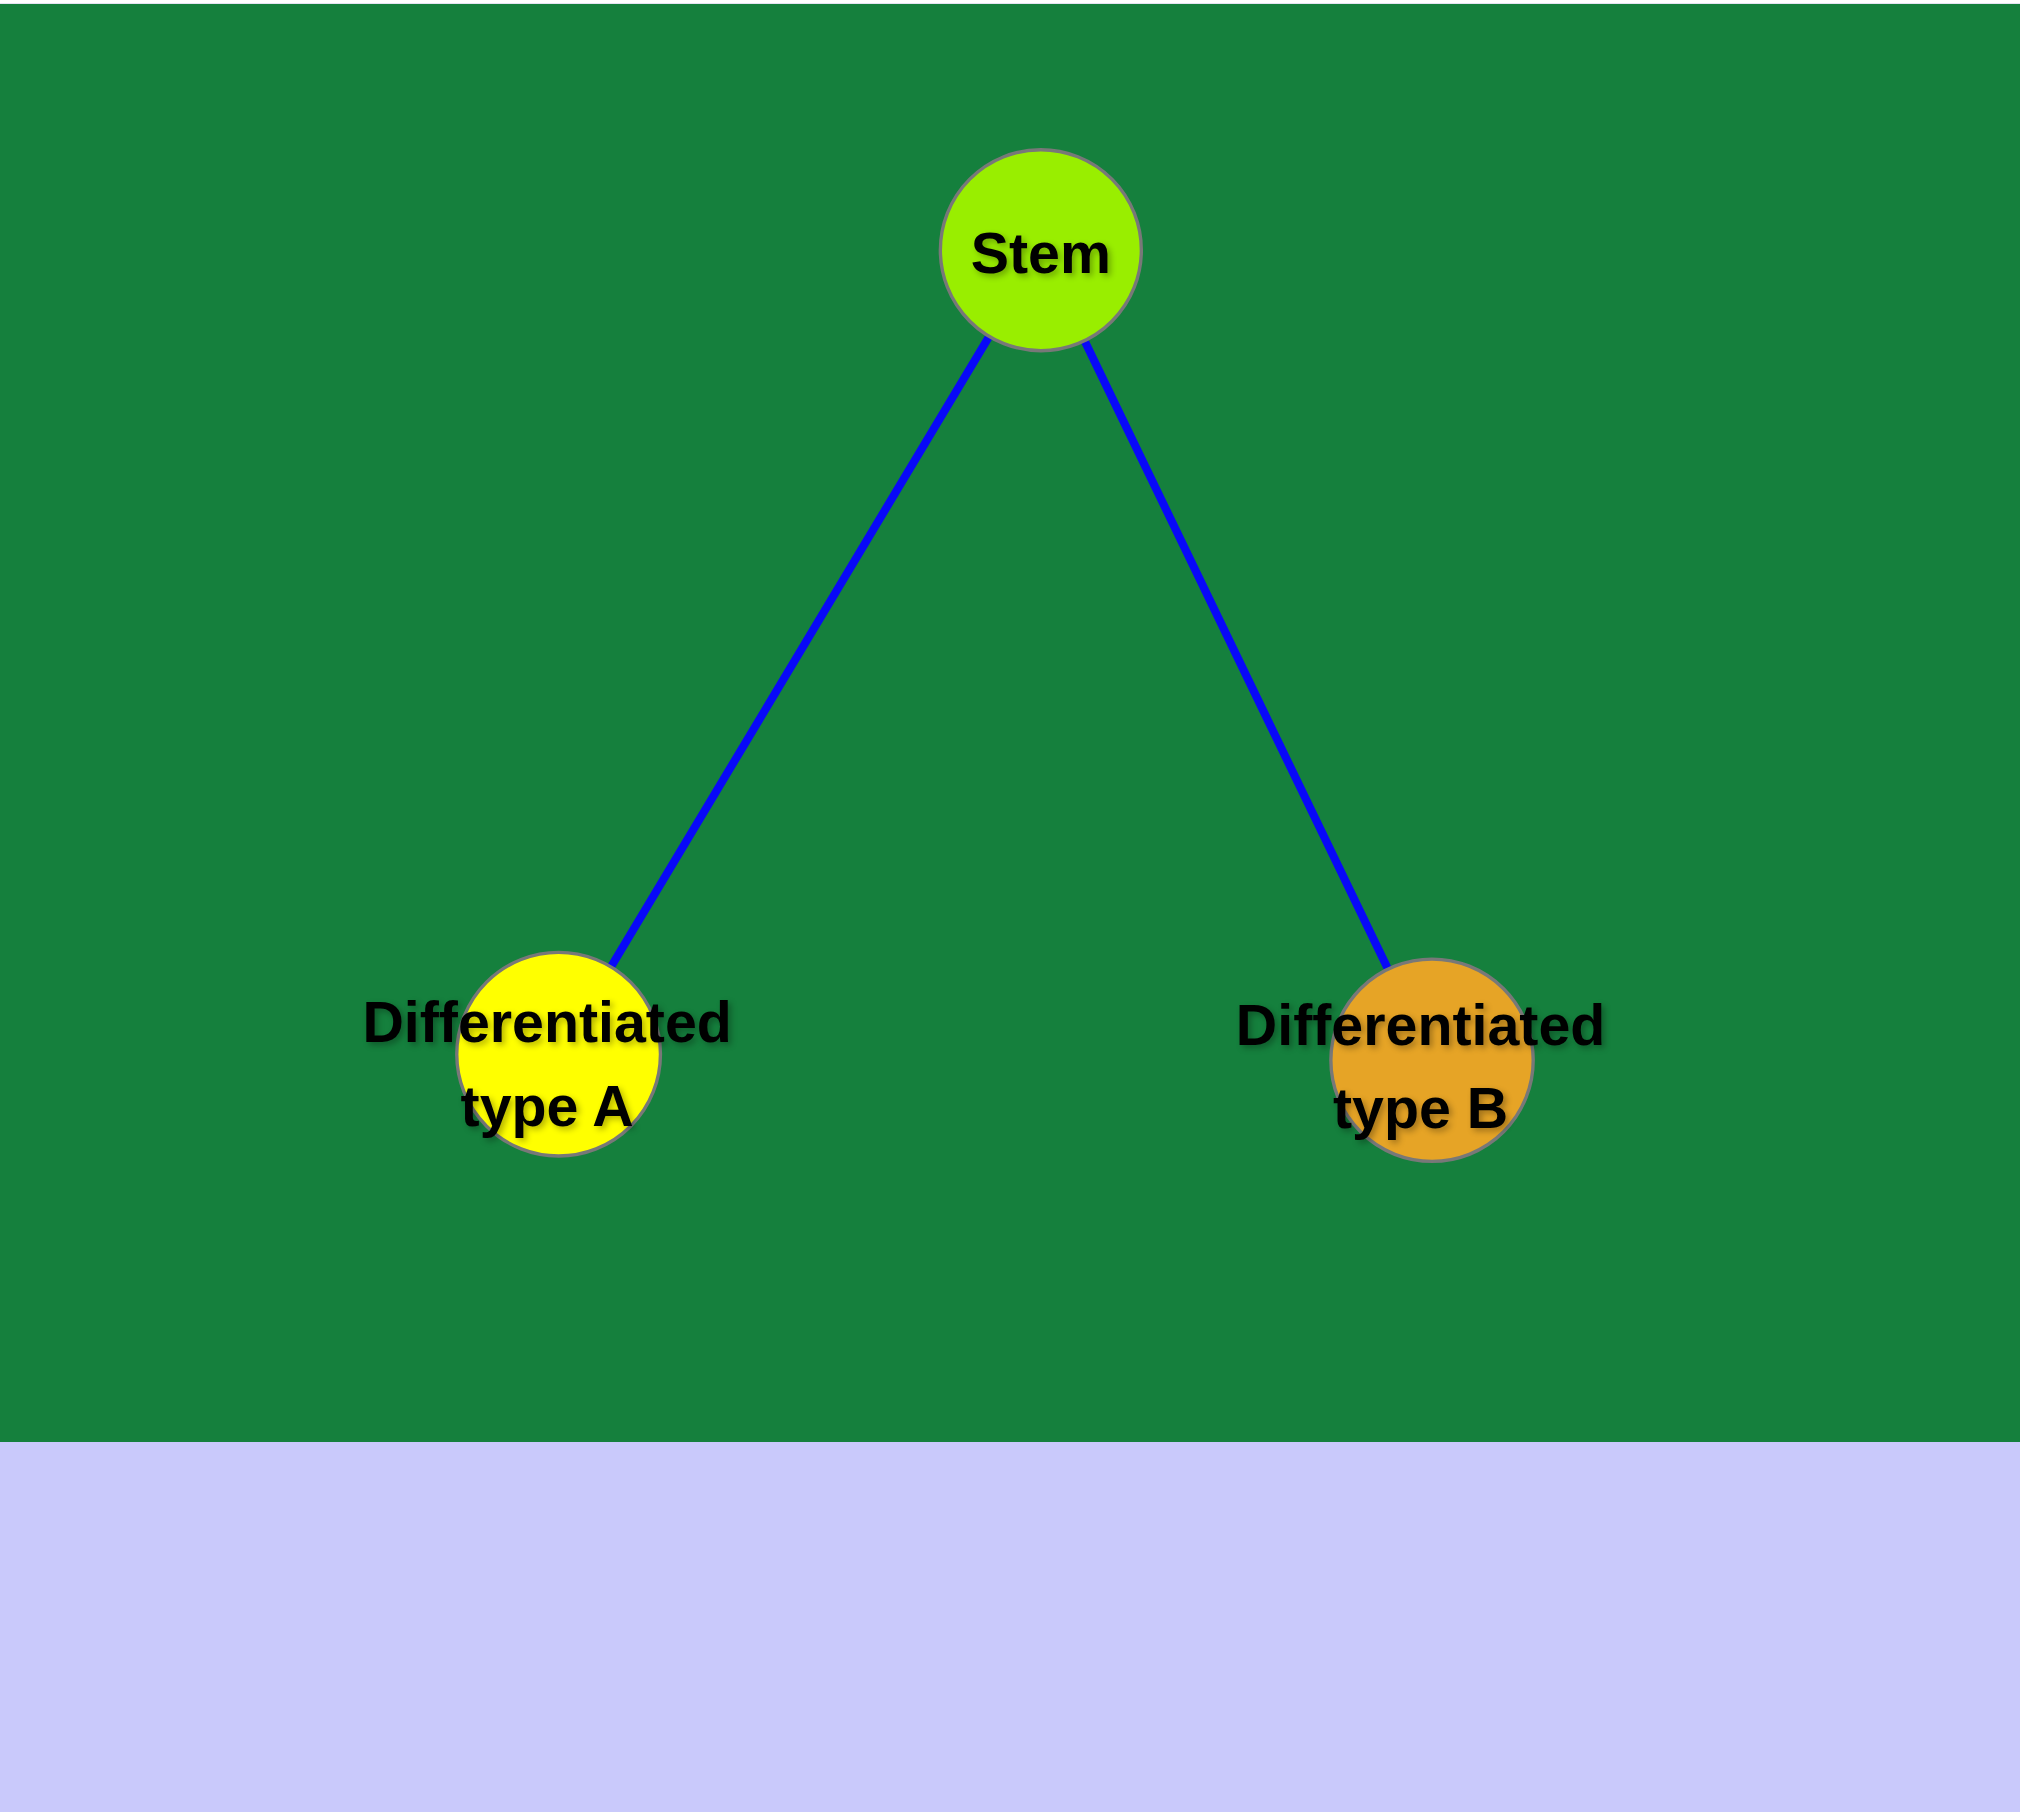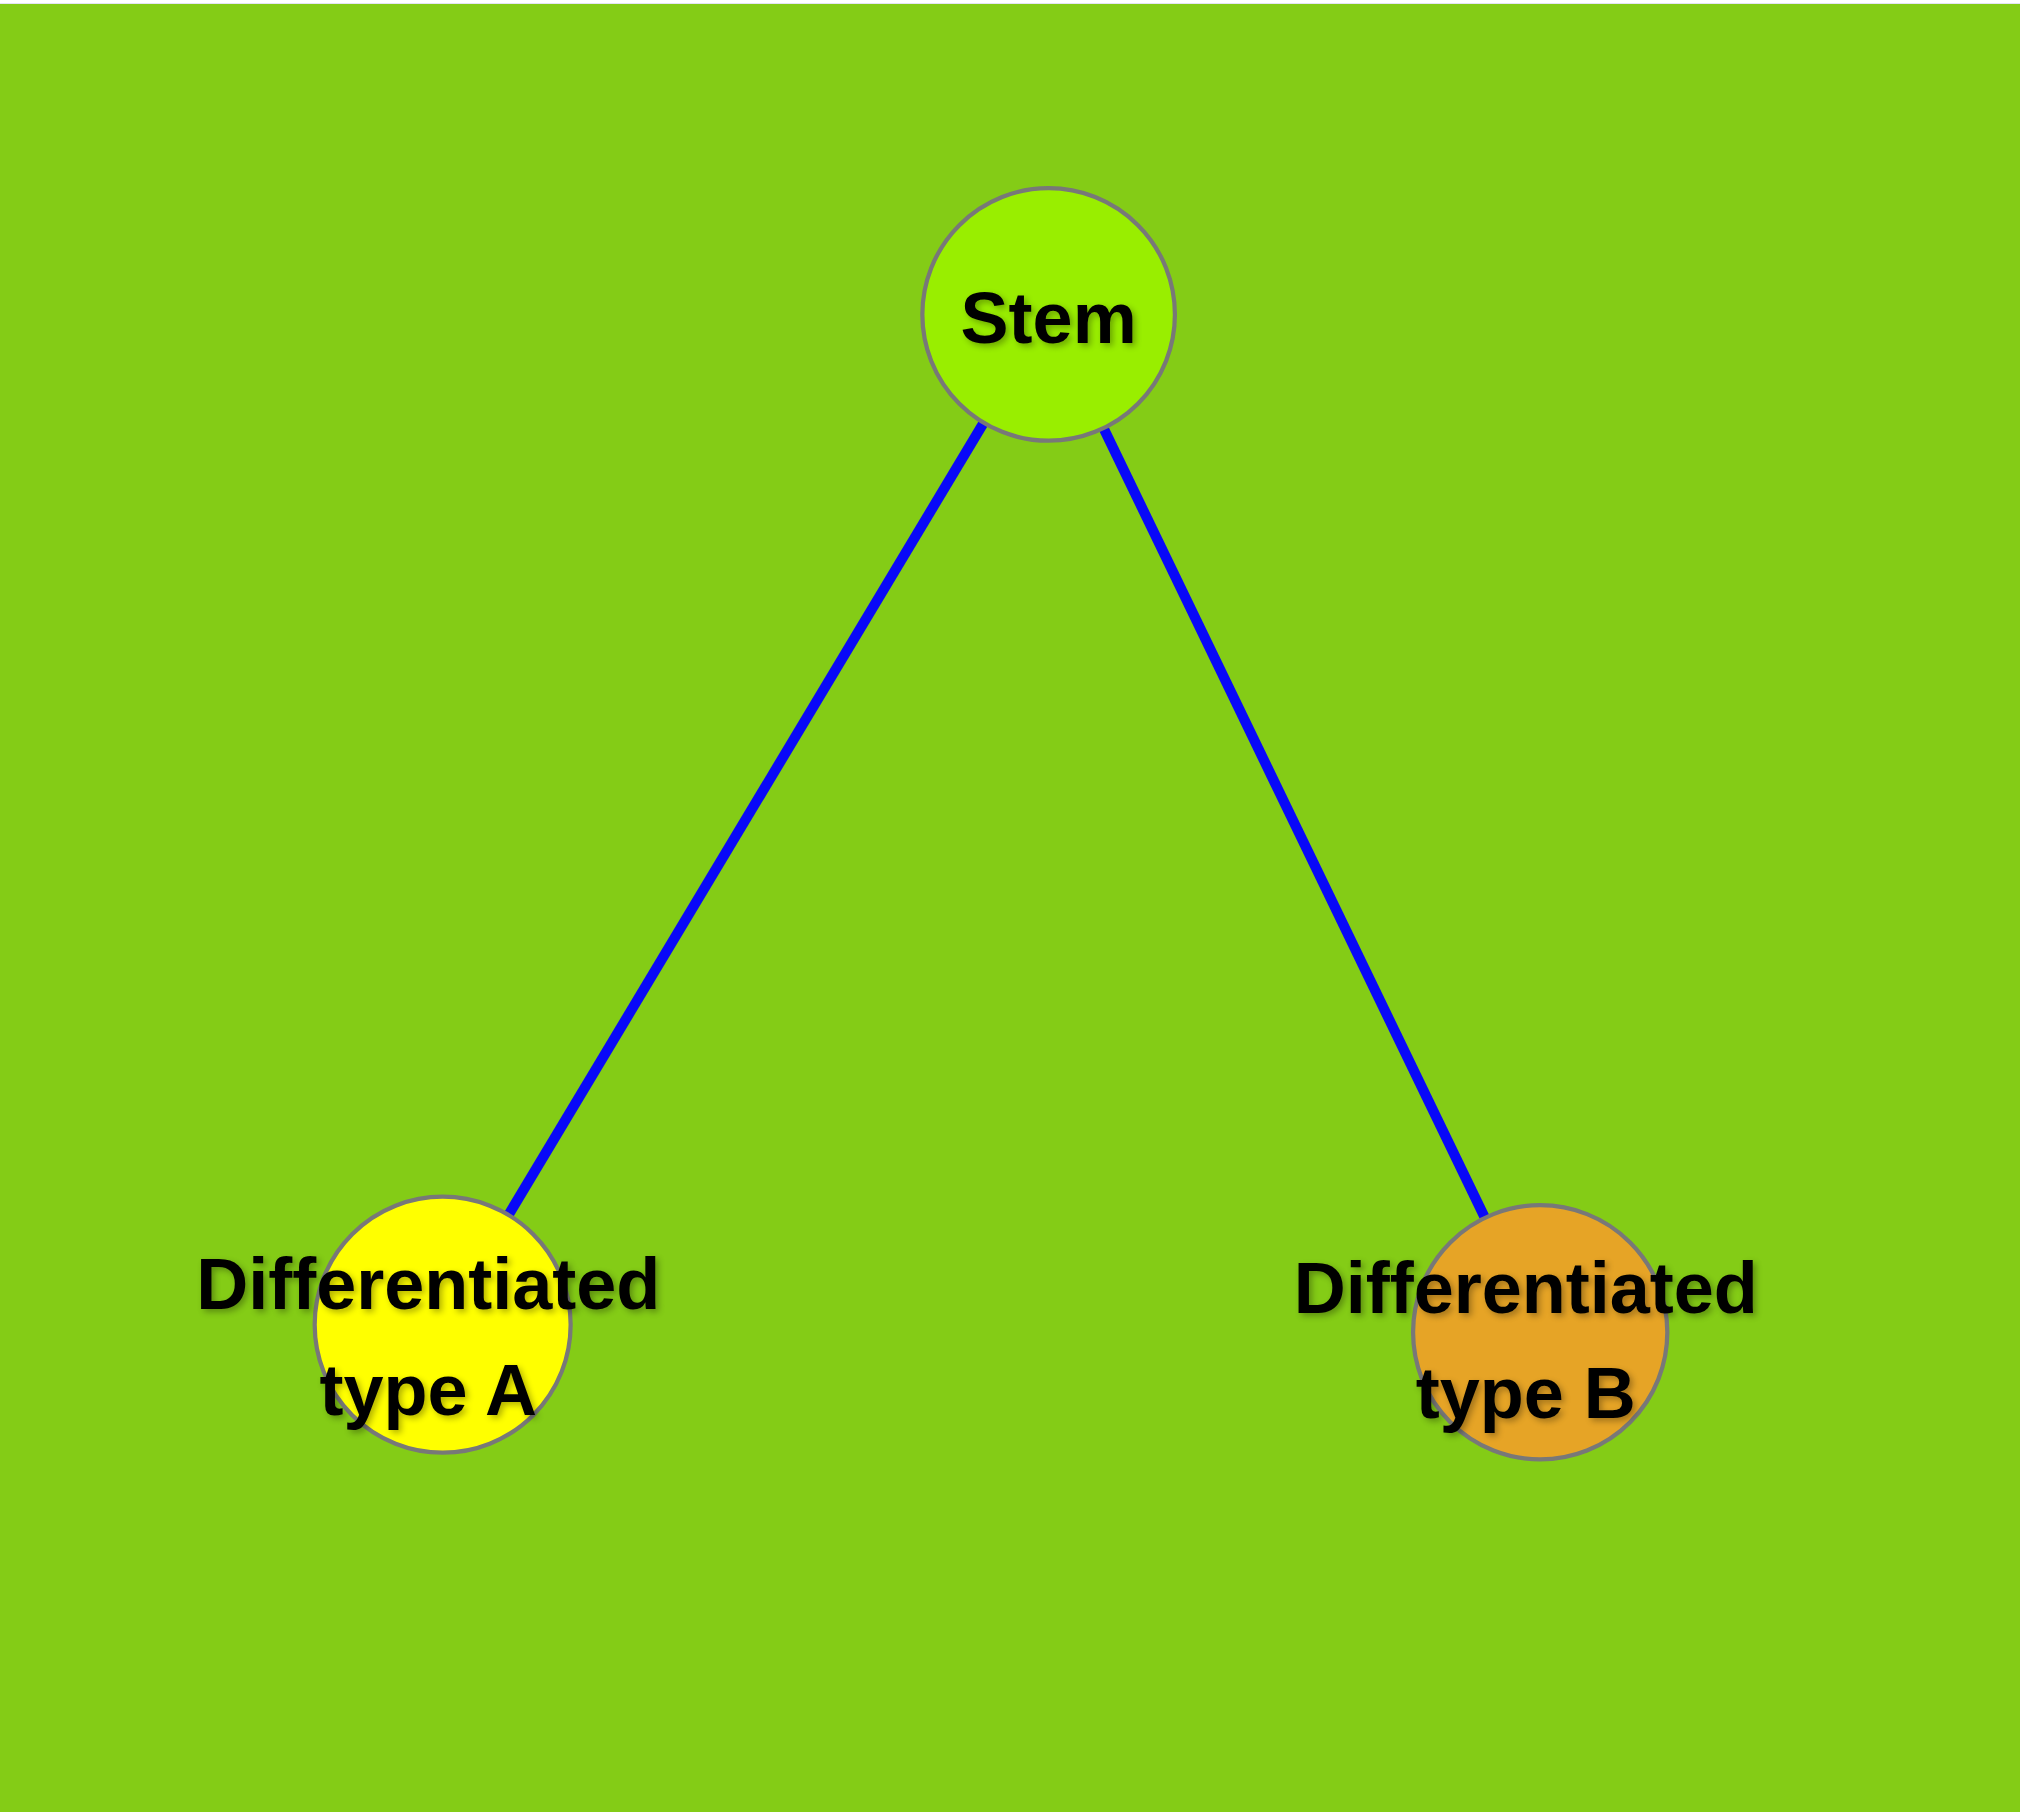--- a/index.html
+++ b/index.html
@@ -3,22 +3,22 @@
 <meta charset="utf-8">
 <style>
   html, body {
     margin: 0;
     padding: 0;
     background: #c9c9fb;
   }
   .canvas {
     position: relative;
     width: 2021px;
-    height: 1812px;
-    background: #84cc16;
+    height: 1442px;
+    background: #15803d;
     overflow: hidden;
     font-family: "Liberation Sans", sans-serif;
   }
   .top-strip {
     position: absolute;
     top: 0; left: 0;
     width: 100%;
     height: 2.5px;
     background: #ffffff;
     border-bottom: 0.8px solid #e4e4f2;

